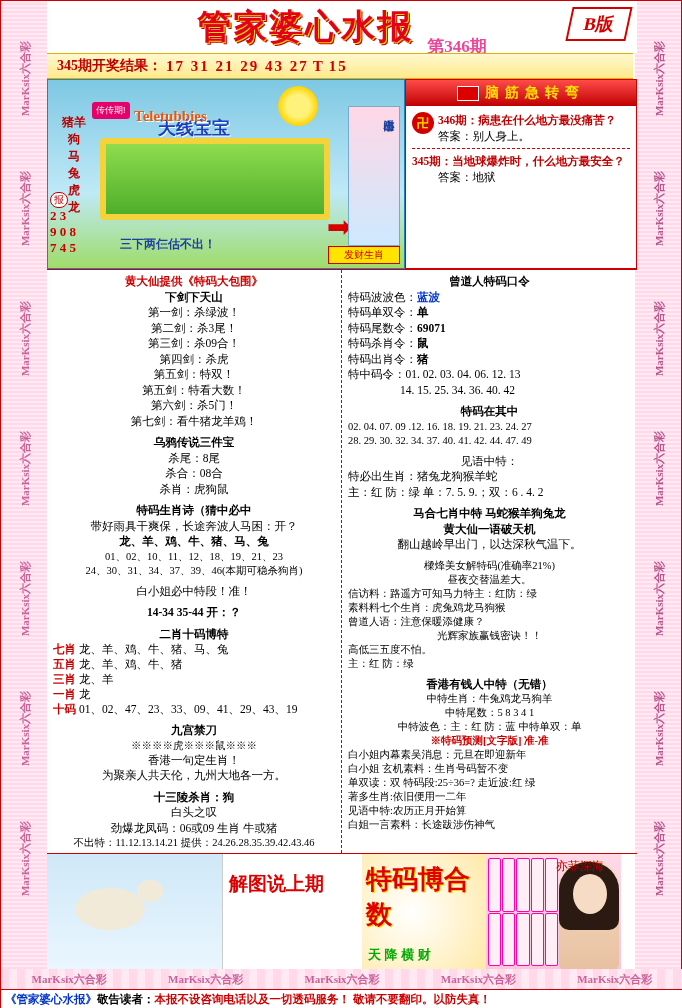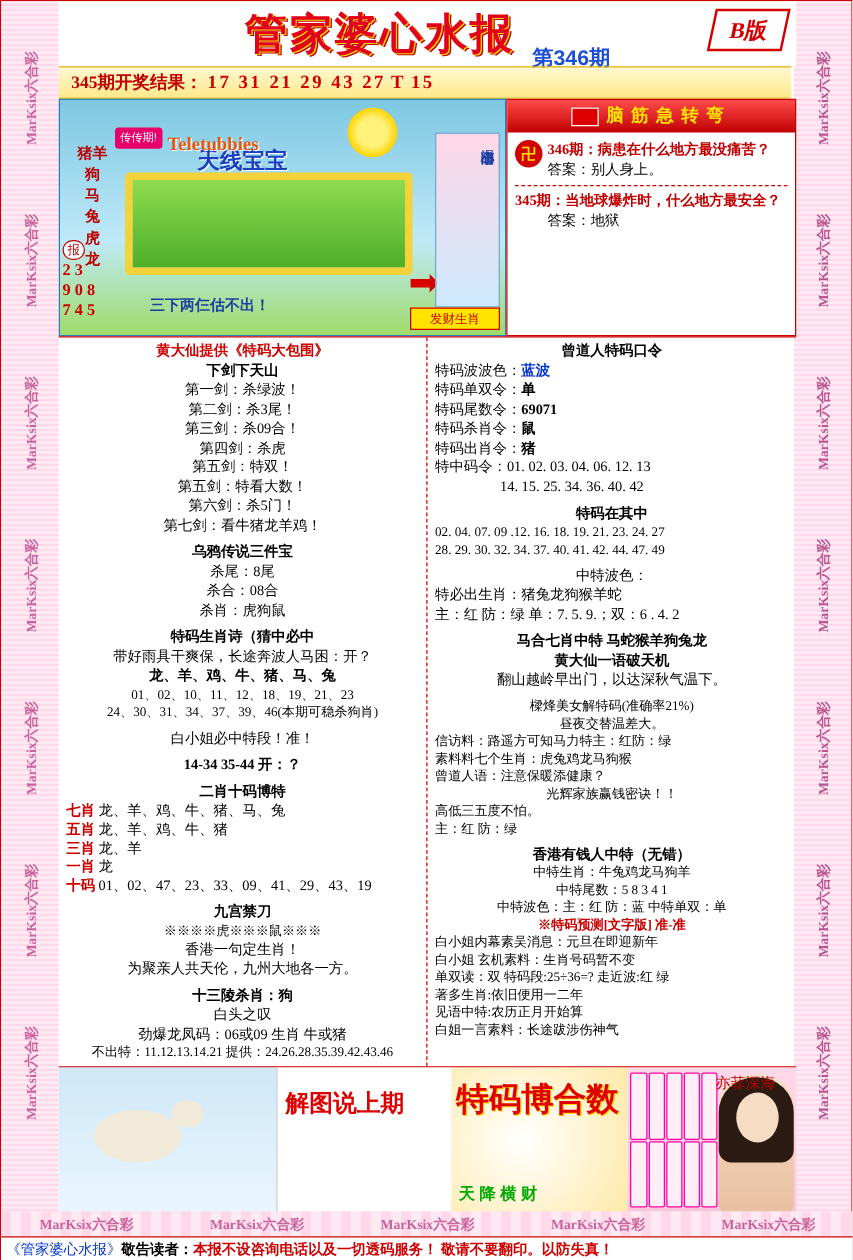--- a/index.html
+++ b/index.html
@@ -41,22 +41,22 @@
     background:#fff;
     display:flex; align-items:center; justify-content:center;
   }
   .title-main {
     font-family:"Liberation Serif", serif;
     font-size:34px; font-weight:bold; color:#e2001a;
     letter-spacing:2px;
     text-shadow: 1px 1px 0 #ffd700, 2px 2px 0 #b00;
   }
   .issue-no {
-    font-family:Liberation Sans, sans-serif;
-    font-size:17px; font-weight:bold; color:#1d4ed8;
+    font-family:Liberation Serif, serif;
+    font-size:17px; font-weight:bold; color:#ec4899;
     margin-left:14px;
     margin-top:38px;
   }
   .bversion {
     position:absolute; right:8px; top:6px;
     width:60px; height:34px;
     border:2px solid #d40000;
     background:#fff;
     transform: skewX(-12deg);
     display:flex; align-items:center; justify-content:center;
@@ -197,21 +197,21 @@
   .list-row { line-height:15px; }
 
   
   .bottom {
     position:absolute; left:46px; top:852px; width:590px; height:116px;
     display:flex; border-top:1px solid #c00;
   }
   .bot-cell { height:116px; position:relative; overflow:hidden; }
   .bot-1 { width:175px; background: linear-gradient(#cfe8f7,#eaf6ff); }
   .bot-2 { width:140px; background:#fff; border-left:1px solid #ccc; }
-  .bot-3 { width:142px; background: radial-gradient(circle at 40% 50%, #fff,#ffe9a8); }
+  .bot-3 { width:124px; background: radial-gradient(circle at 40% 50%, #fff,#ffe9a8); }
   .bot-4 { width:135px; background: linear-gradient(#ffd9e8,#f7c6dc); }
   .bot-title {
     position:absolute; left:6px; top:18px; font-size:19px; font-weight:bold;
     color:#d00; font-family:"Liberation Serif", serif; line-height:24px;
   }
   .bot-big {
     position:absolute; left:4px; top:8px; font-size:26px; font-weight:bold;
     color:#e00000; font-family:"Liberation Serif", serif;
     text-shadow:1px 1px 0 #ffd700;
   }
@@ -238,21 +238,21 @@
     display:flex; align-items:center; justify-content:space-around;
     font-size:11px; font-weight:bold; color:#c9629a;
     font-family:"Liberation Serif", serif;
   }
   .footer {
     position:absolute; left:0; top:988px; width:682px; height:20px;
     background:#fff; display:flex; align-items:center;
     font-size:11.5px; font-family:"Liberation Serif", serif;
     border-top:1px solid #c00;
   }
-  .footer .f1{color:#0033cc;font-weight:normal;padding-left:4px;}
+  .footer .f1{color:#0033cc;font-weight:bold;padding-left:4px;}
   .footer .f2{color:#000;font-weight:bold;}
   .footer .f3{color:#cc0000;font-weight:bold;}
 </style>
 </head>
 <body>
 
 <div class="page">
 
   <div class="rail left">
     <div class="wm" style="top:70px">MarKsix六合彩</div>
@@ -414,21 +414,21 @@
         <span>特码出肖令</span>：<span class="b">猪</span>
       </div>
 
       <div><span>特中码令</span>：<span>01. 02. 03. 04. 06. 12. 13</span></div>
       <div style="padding-left:52px">14. 15. 25. 34. 36. 40. 42</div>
 
       <div class="c b mt">特码在其中</div>
       <div class="sml">02. 04. 07. 09 .12. 16. 18. 19. 21. 23. 24. 27</div>
       <div class="sml">28. 29. 30. 32. 34. 37. 40. 41. 42. 44. 47. 49</div>
 
-      <div class="c mt">中特波色：</div>
+      <div class="c mt">见语中特：</div>
       <div>特必出生肖：猪兔龙狗猴羊蛇</div>
       <div>主：红  防：绿    单：7. 5. 9.；双：6 . 4. 2</div>
 
       <div class="c mt b">马合七肖中特  马蛇猴羊狗兔龙</div>
       <div class="c b">黄大仙一语破天机</div>
       <div class="c">翻山越岭早出门，以达深秋气温下。</div>
 
       <div class="c sml mt">樑烽美女解特码(准确率21%)</div>
       <div class="c sml">昼夜交替温差大。</div>
       <div class="sml">信访料：路遥方可知马力特主：红防：绿</div>

